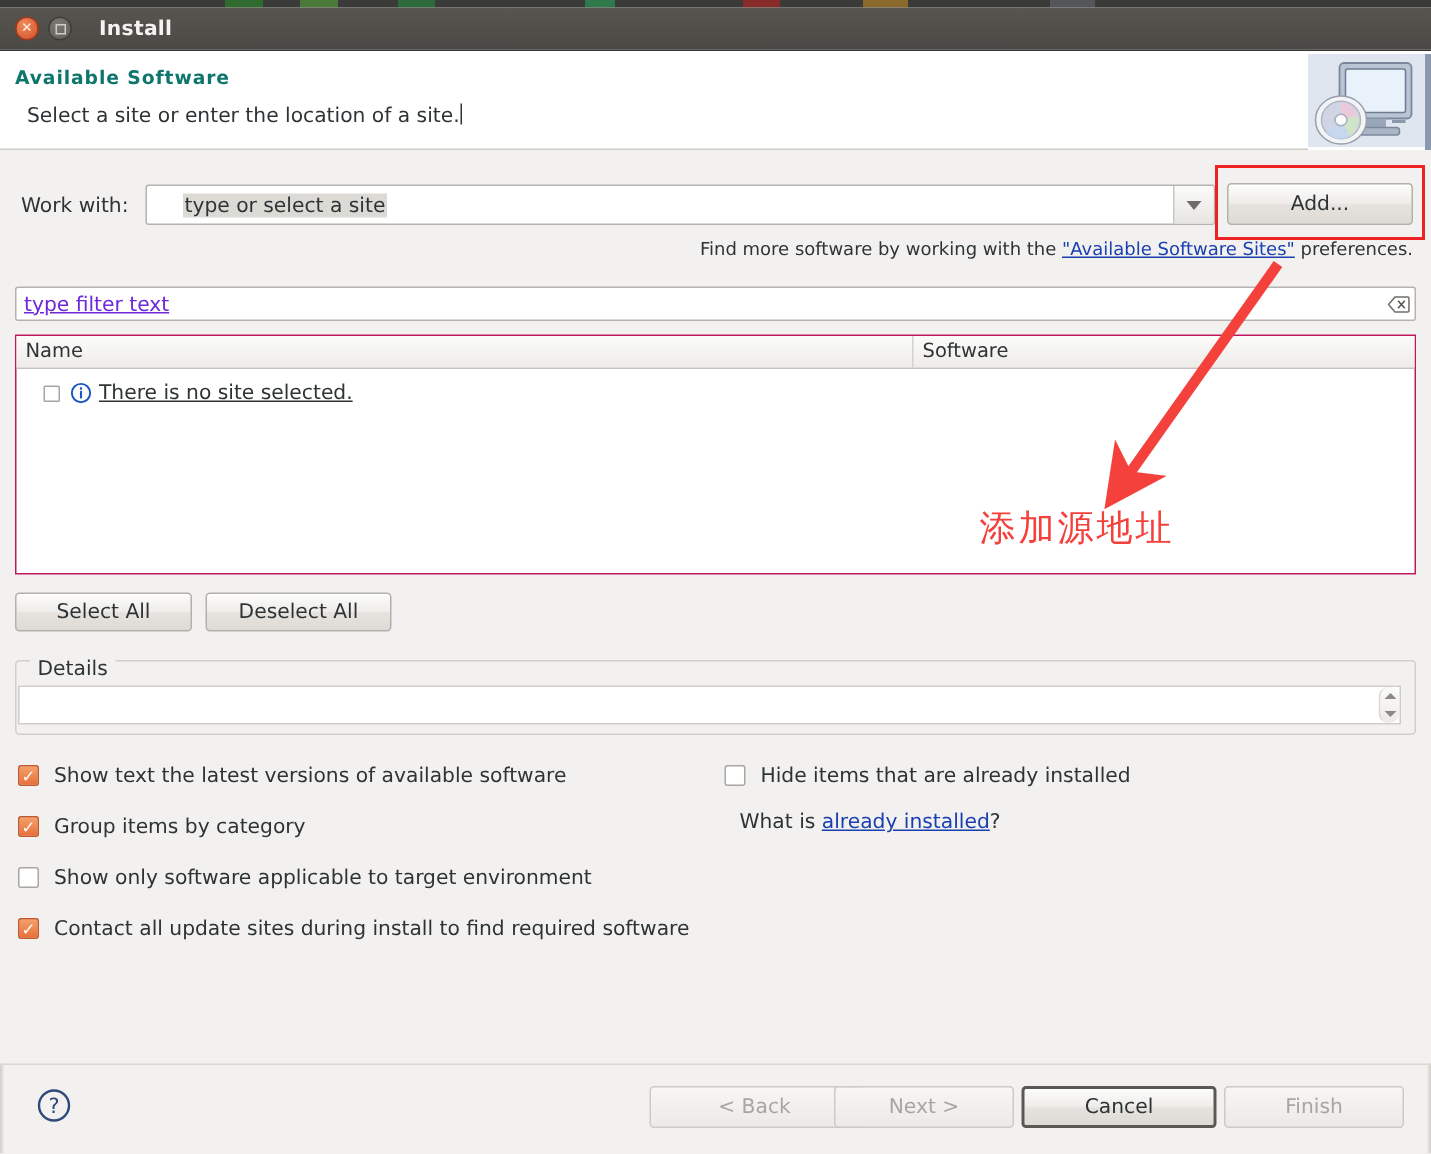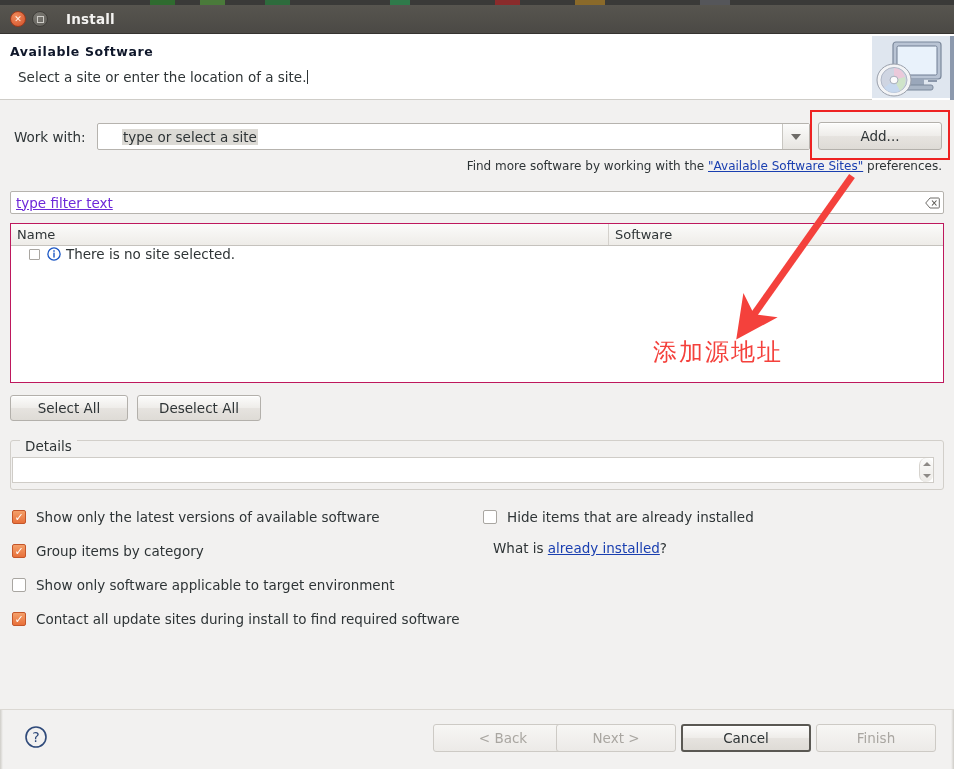--- a/index.html
+++ b/index.html
@@ -52,21 +52,21 @@
   .wbtn-max .sq { width: 7px; height: 7px; border: 1.5px solid #cfcdc8; }
   .win-title { color: #f4f3f1; font-size: 13.5px; font-weight: bold; margin-left: 18px;
                letter-spacing: .2px; }
 
   
   .wiz-header {
     position: absolute; left: 0; top: 34px; width: 954px; height: 66px;
     background: #ffffff; border-bottom: 1px solid #cfcdc8;
   }
   .wiz-title { position: absolute; left: 10px; top: 10px;
-               font-size: 12.5px; font-weight: bold; color: #0f172a; letter-spacing: .6px; }
+               font-size: 12.5px; font-weight: bold; color: #0f766e; letter-spacing: .6px; }
   .wiz-msg { position: absolute; left: 18px; top: 35px; font-size: 13.5px; color: #2e3436; }
   .caret-bar { display:inline-block; width:1px; height:14px; background:#2e3436;
                vertical-align:-2px; margin-left:1px; }
   .banner { position: absolute; right: 0px; top: 2px; width: 82px; height: 64px; }
 
   
   .body-area { position: absolute; left:0; top:100px; width:954px; height:609px; background:#f2f1f0; }
   .edge-left { position:absolute; left:0; top:100px; width:3px; height:669px;
                background: linear-gradient(90deg,#cfcdc8,#f2f1f0); }
   .edge-right{ position:absolute; right:0; top:100px; width:3px; height:669px;
@@ -94,21 +94,21 @@
   .clear-ico { width:22px; display:flex; align-items:center; justify-content:center; }
 
   
   .table { position:absolute; left:10px; top:223px; width:934px; height:160px;
            background:#fff; border:1px solid #be185d; }
   .thead { display:flex; height:22px; background:linear-gradient(180deg,#fbfbfa,#eeece8);
            border-bottom:1px solid #c5c2bd; }
   .th { display:flex; align-items:center; padding-left:6px; font-size:13px; color:#2e3436; }
   .th-name { width:598px; border-right:1px solid #d4d1cc; }
   .th-ver { flex:1; }
-  .trow { display:flex; height:24px; align-items:flex-start; }
+  .trow { display:flex; height:24px; align-items:flex-end;text-decoration:underline; }
   .trow-name { width:598px; display:flex; align-items:center; padding-left:18px;
                border-right:1px solid #ffffff; }
   .cb-sm { width:11px; height:11px; border:1px solid #a9a6a1; background:#fff; border-radius:1px;
            margin-right:7px; }
   .info-ico { margin-right:5px; display:flex; }
   .trow-txt { font-size:13.5px; }
 
   
   .btn {
     background: linear-gradient(180deg,#fcfcfb 0%, #efedea 48%, #e6e3df 52%, #dedbd6 100%);
@@ -270,21 +270,21 @@
     <div class="spinner">
       <span class="tri-up-s"></span>
         <span class="tri-dn-s"></span>
     </div>
   </div>
 
   <div class="cbrow opt1">
     <span class="cb cb-on">
         <span class="mark">✓</span>
       </span>
-    <span>Show only the latest versions of available software</span>
+    <span>Show text the latest versions of available software</span>
   </div>
   <div class="cbrow opt2">
     <span class="cb cb-on">
         <span class="mark">✓</span>
       </span>
     <span>Group items by category</span>
   </div>
   <div class="cbrow opt3">
     <span class="cb cb-off"></span>
     <span>Show only software applicable to target environment</span>

